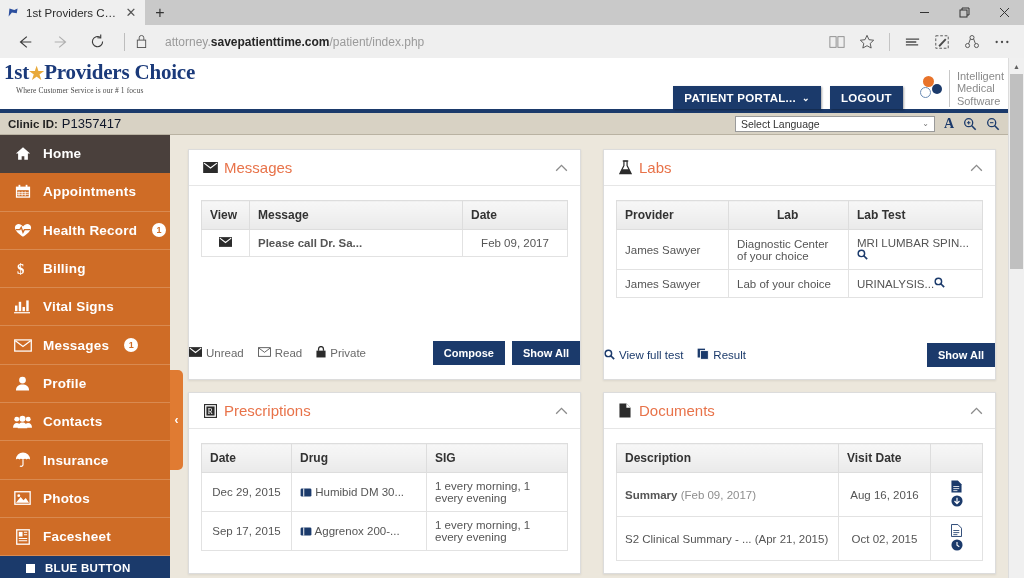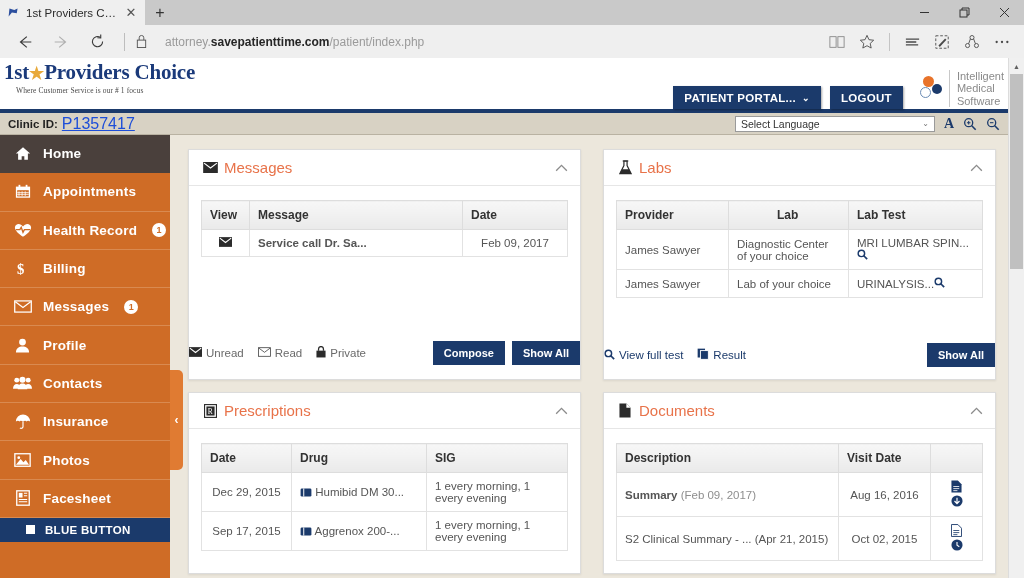--- a/index.html
+++ b/index.html
@@ -64,21 +64,21 @@
   .ims-mark i { position:absolute; border-radius:50%; display:block; }
   .ims-c1 { width:11px; height:11px; background:#e8732a; left:4px; top:0; }
   .ims-c2 { width:10px; height:10px; background:#1b3a6b; left:13px; top:8px; }
   .ims-c3 { width:11px; height:11px; background:#fff; border:1.5px solid #6b8cb5; left:1px; top:11px; }
   .ims-txt { border-left:1px solid #c8c8c8; padding-left:7px; font-size:11px; color:#8a8a8a; line-height:12.5px; }
 
   .bluebar { height:4px; background:#1b3a6b; }
 
   .clinicbar { height:22px; background:#d8d2c4; display:flex; align-items:center; padding-left:8px; border-bottom:1px solid #b9b2a2;}
   .clinic-label { font-size:11.5px; font-weight:bold; color:#1f1f1f; }
-  .clinic-val { font-size:16px; color:#1d4ed8; margin-left:4px;text-decoration:underline; }
+  .clinic-val { font-size:13px; color:#0f172a; margin-left:4px; }
   .lang-zone { margin-left:auto; display:flex; align-items:center; gap:9px; padding-right:8px; }
   .lang-sel {
     width:200px; height:16px; background:#fff; border:1px solid #9a9a9a; font-size:10.5px; color:#333;
     display:flex; align-items:center; padding:0 5px; cursor:pointer;
   }
   .lang-sel span.lbl { flex:1; }
   .lang-sel span.cv { font-size:8px; color:#777; }
   .zi { color:#1b3a6b; font-weight:bold; cursor:pointer; display:flex; align-items:center; }
 
   
@@ -333,20 +333,32 @@
 
           <div class="snav">
             <span class="si">
               <svg width="11" height="16" viewBox="0 0 12 17">
                   <text x="0" y="14" font-family="Liberation Serif, serif" font-size="16" font-weight="bold" fill="#fff">$</text>
                 </svg>
             </span>
             <span class="sl">Billing</span>
           </div>
 
+          <div class="snav">
+            <span class="si">
+              <svg width="17" height="15" viewBox="0 0 18 16">
+                  <rect x="1" y="7" width="2.6" height="6" fill="#fff"></rect>
+                  <rect x="5" y="3" width="2.6" height="10" fill="#fff"></rect>
+                  <rect x="9" y="8.5" width="2.6" height="4.5" fill="#fff"></rect>
+                  <rect x="13" y="1.5" width="2.6" height="11.5" fill="#fff"></rect>
+                  <rect x="0" y="14" width="17" height="1.3" fill="#fff"></rect>
+                </svg>
+            </span>
+            <span class="sl">Vital Signs</span>
+          </div>
 
           <div class="snav">
             <span class="si">
               <svg width="18" height="13" viewBox="0 0 20 14">
                   <rect x="0.8" y="0.8" width="18.4" height="12.4" stroke="#fff" stroke-width="1.4" fill="none"></rect>
                   <path d="M1.5 1.8 L10 8 L18.5 1.8" stroke="#fff" stroke-width="1.4" fill="none"></path>
                 </svg>
             </span>
             <span class="sl">Messages</span>
             <span class="badge">1</span>
@@ -444,21 +456,21 @@
                   </tr>
                     </thead>
                   <tbody>
                       <tr>
                     <td class="c-ctr">
                       <svg width="13" height="10" viewBox="0 0 16 12">
                             <rect x="0" y="0" width="16" height="12" fill="#2b2b2b"></rect>
                             <path d="M1 1.2 L8 6.6 L15 1.2" stroke="#fff" stroke-width="1.3" fill="none"></path>
                           </svg>
                     </td>
-                    <td class="link-b">Service call Dr. Sa...</td>
+                    <td class="link-b">Please call Dr. Sa...</td>
                     <td class="c-ctr">Feb 09, 2017</td>
                   </tr>
                     </tbody>
                 </table>
                 <div class="msg-spacer"></div>
               </div>
               <div class="panel-ft">
                 <div class="legend">
                   <span class="li">
                     <span><svg width="13" height="10" viewBox="0 0 16 12">

